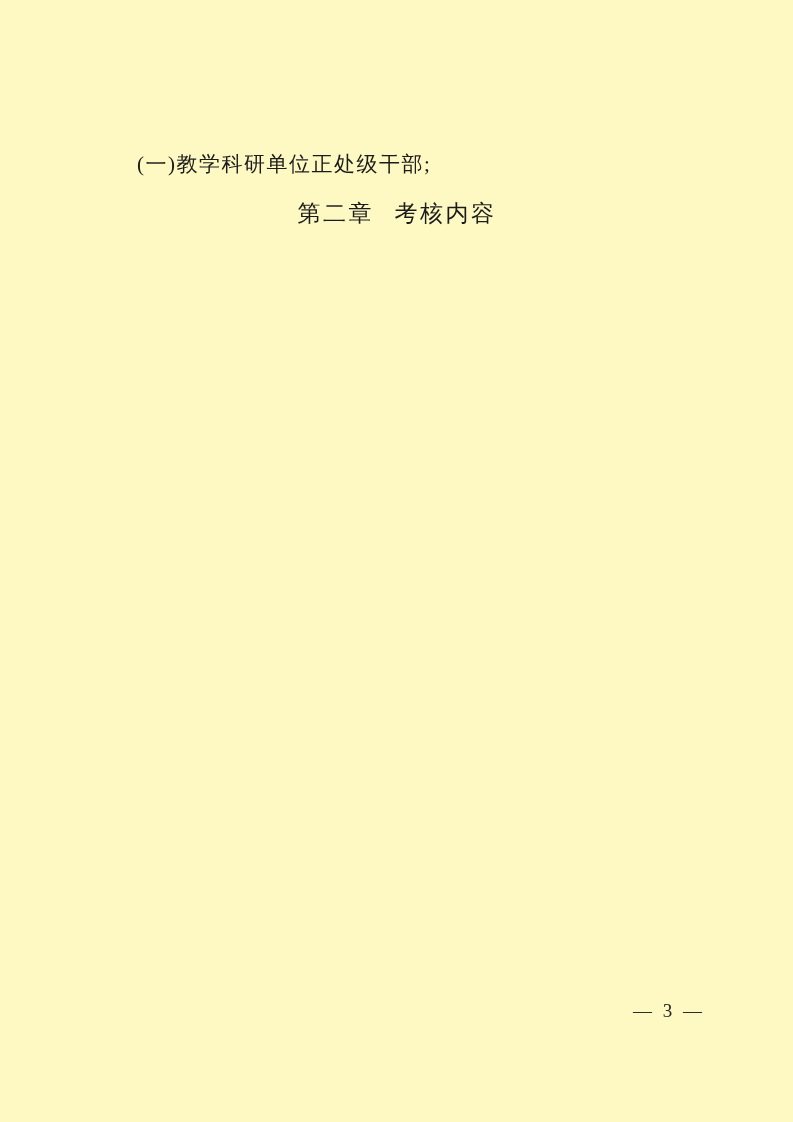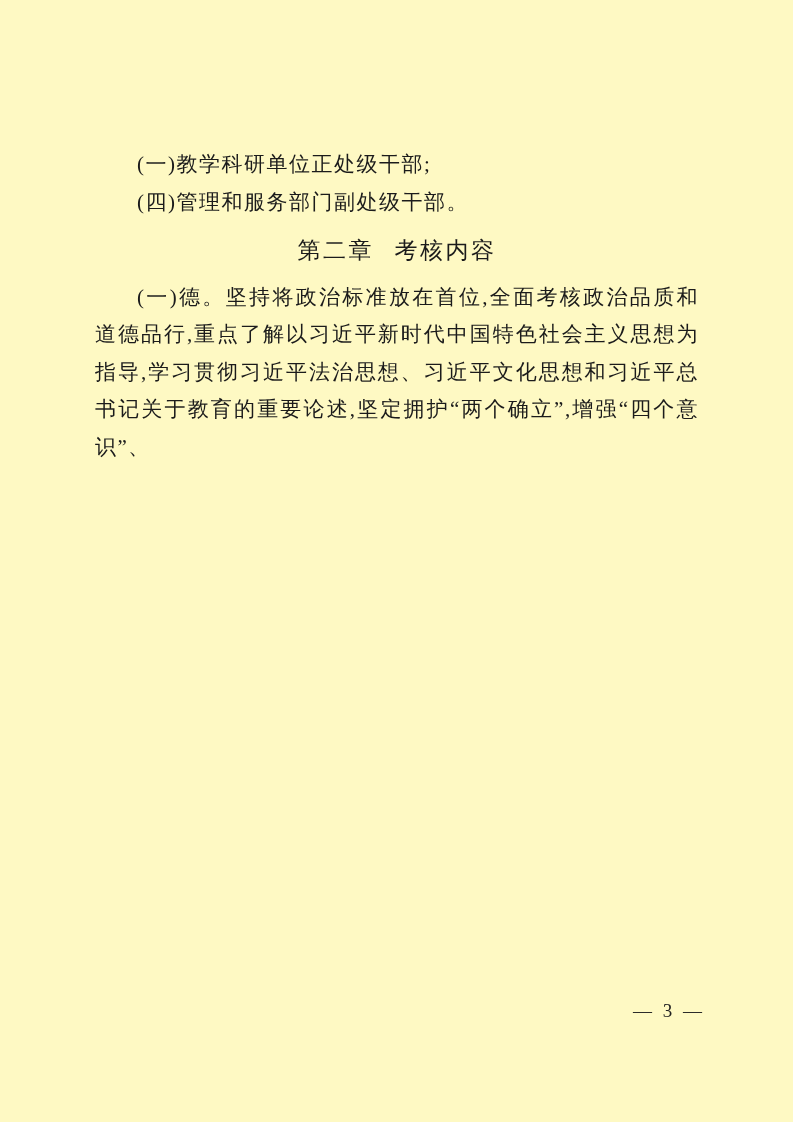--- a/index.html
+++ b/index.html
@@ -66,25 +66,23 @@
   }
 </style>
 </head>
 <body>
 
 <div class="page">
 
   <div class="text-block">
 
     <p class="clause">(一)教学科研单位正处级干部;</p>
-    <p class="clause">(四)管理和服务部门副处级干部。</p>
 
 
     <h2 class="chapter"><span>第二章</span><span class="chapter-title">考核内容</span></h2>
 
 
-    <p class="para">(一)德。坚持将政治标准放在首位,全面考核政治品质和道德品行,重点了解以习近平新时代中国特色社会主义思想为指导,学习贯彻习近平法治思想、习近平文化思想和习近平总书记关于教育的重要论述,坚定拥护“两个确立”,增强“四个意识”、</p>
 
   </div>
 
   <div class="footer">— 3 —</div>
 
 </div>
 
 </body></html>

